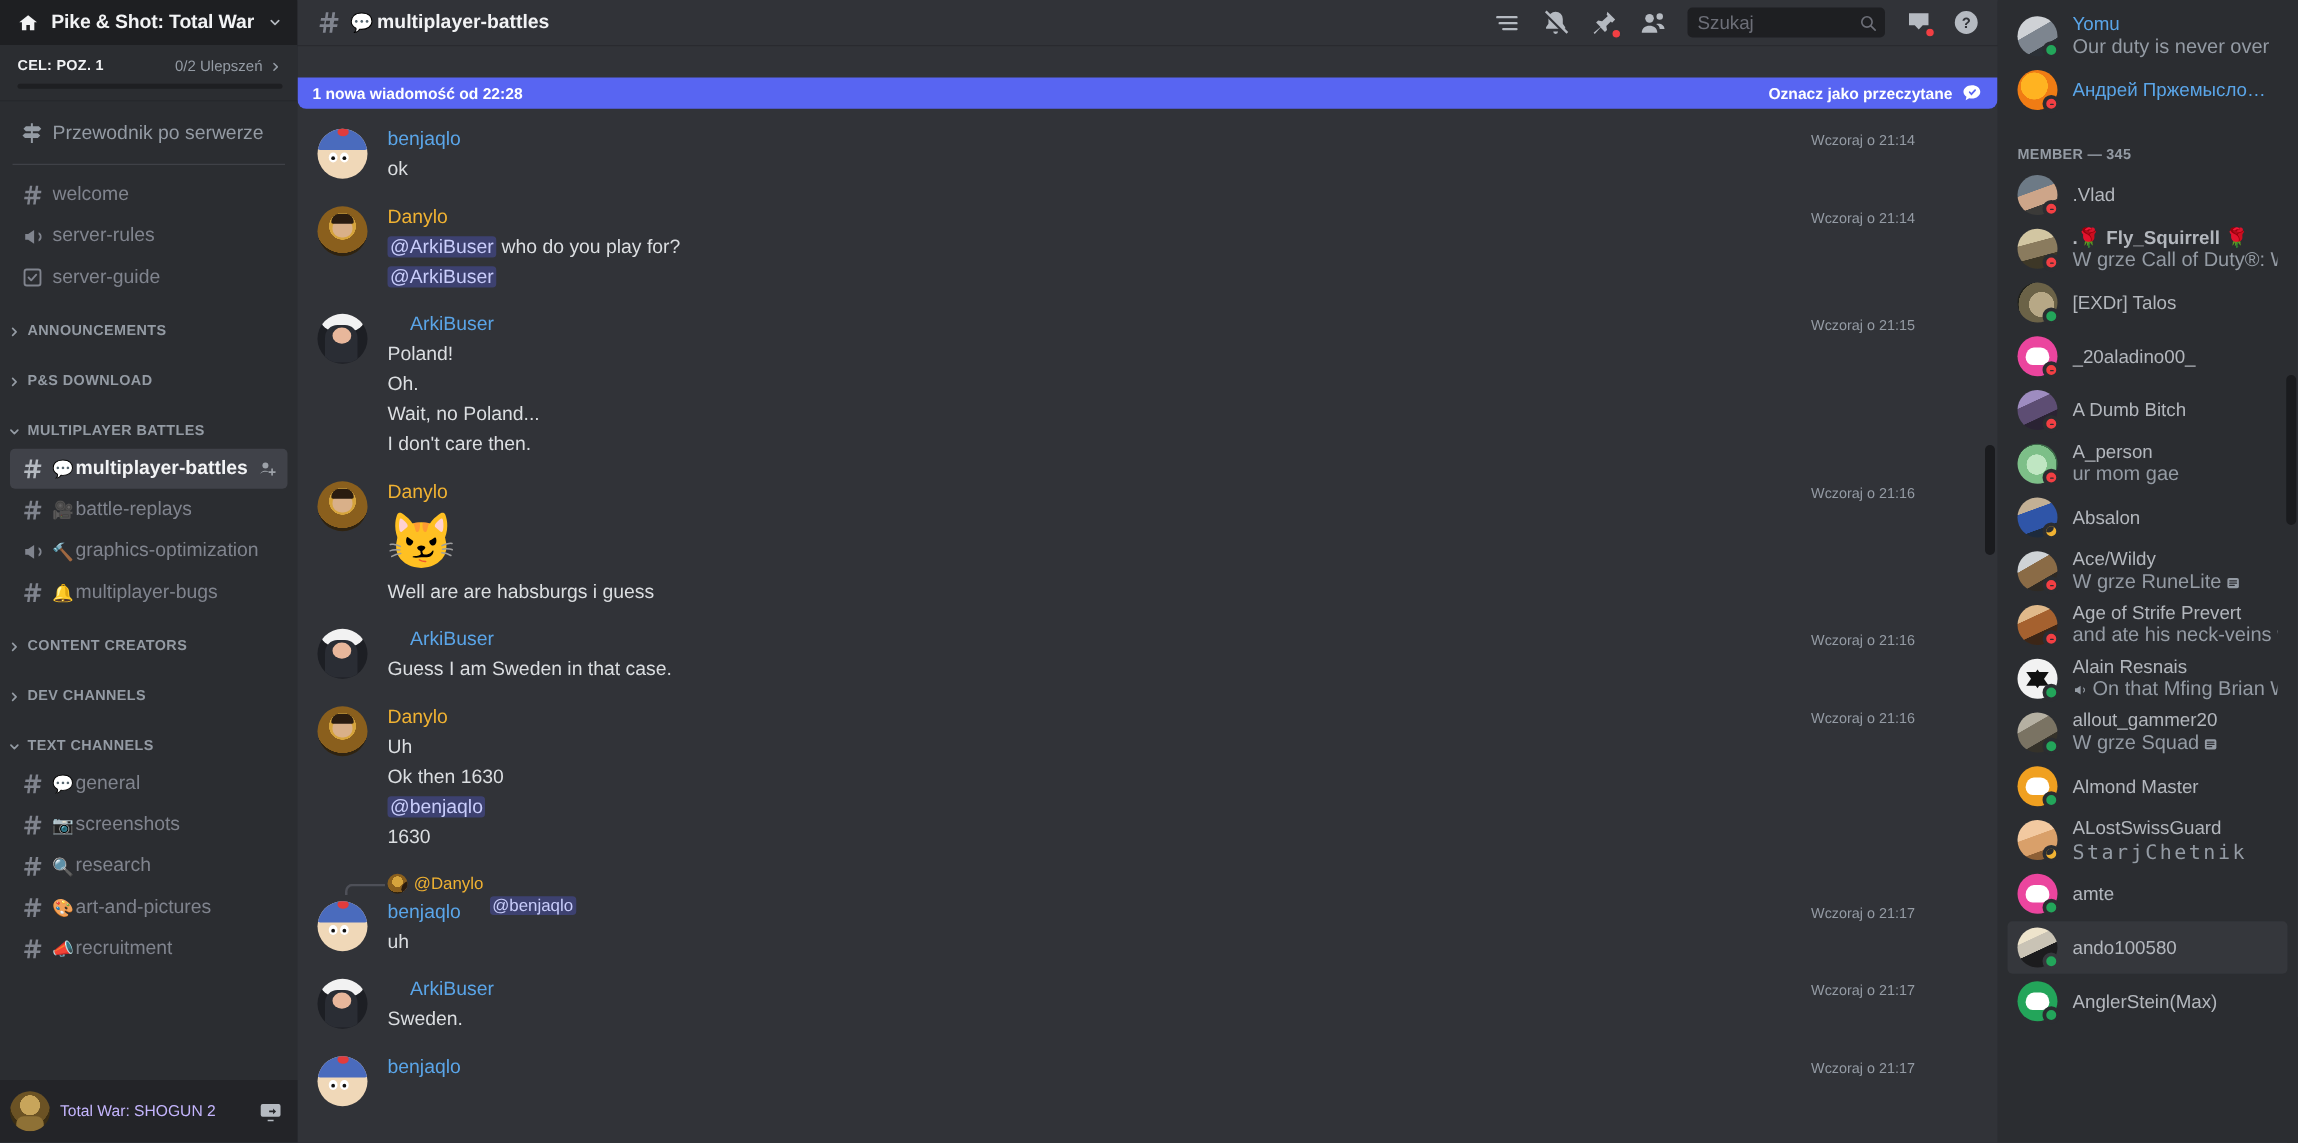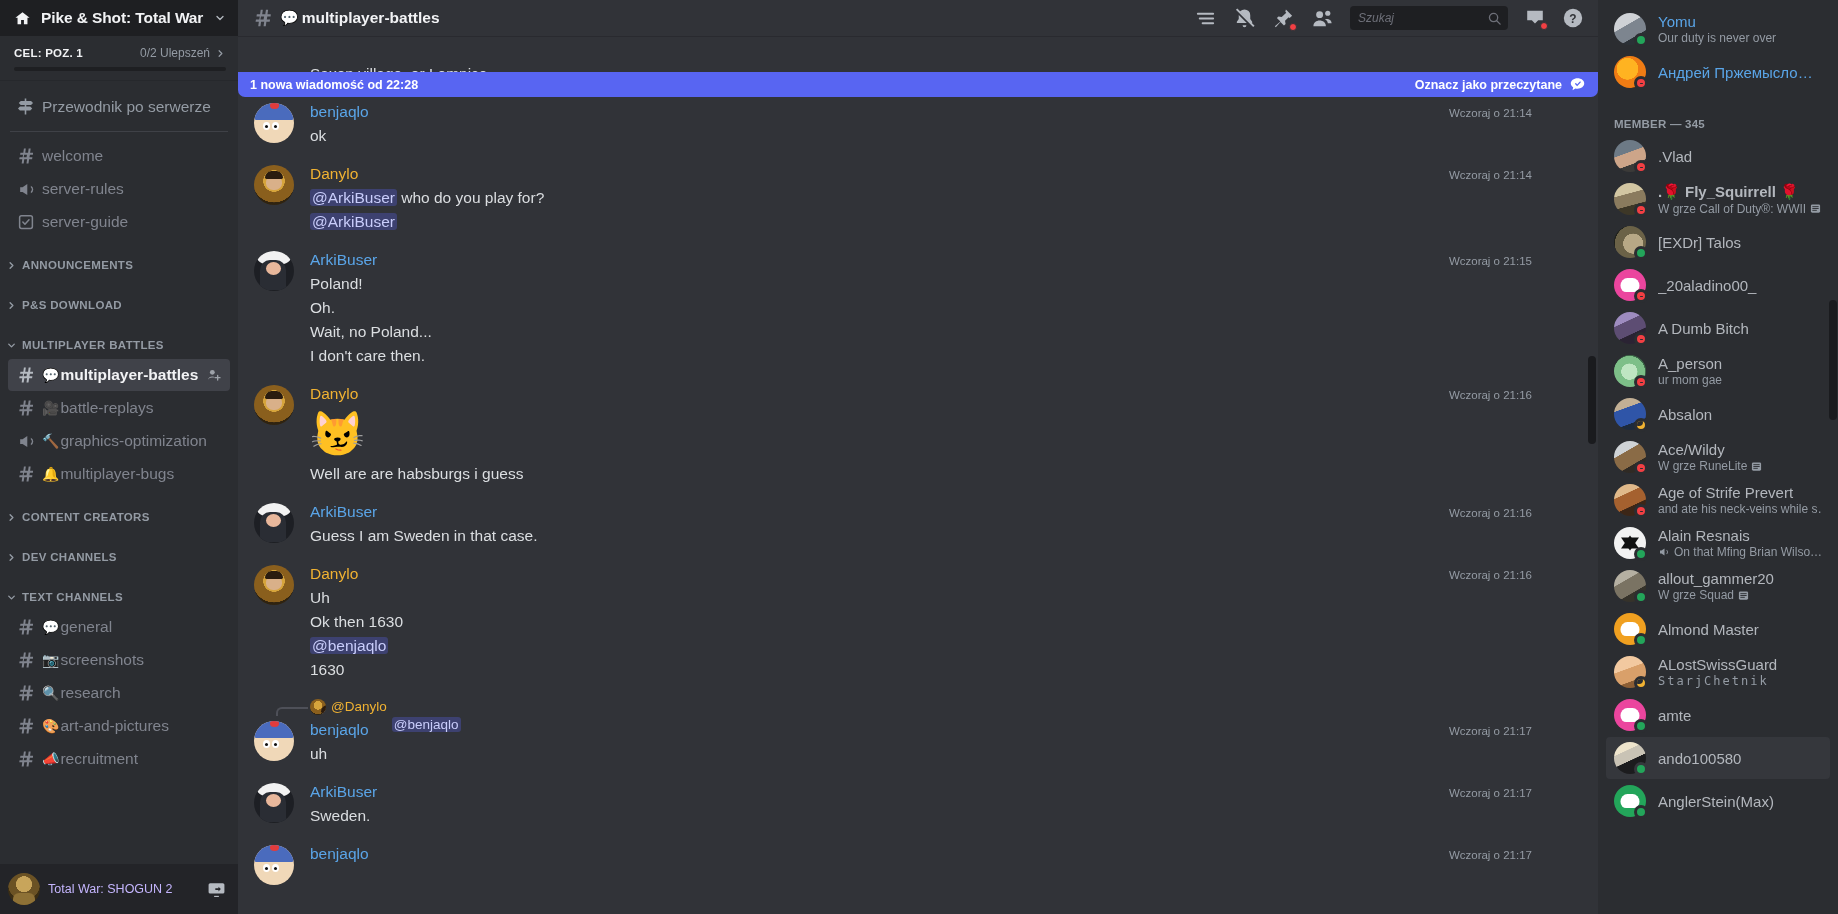--- a/index.html
+++ b/index.html
@@ -155,26 +155,26 @@
   .searchbox {
     width: 158px; height: 24px;
     background: #1e1f22; border-radius: 4px;
     display:flex; align-items:center;
     padding: 0 6px 0 8px;
     cursor: text;
   }
   .searchbox input {
     flex:1 1 auto; min-width:0;
     background: transparent; border: 0; outline: none;
-    color: #3b82f6; font-size: 12px; font-family: inherit; font-style: italic;
+    color: #3b82f6; font-size: 15px; font-family: inherit;
   }
   .searchbox input::placeholder { color: #6d6f78; }
 
   .newmsg-banner {
-    position: absolute; top: 36px; left: 0; right: 0;
+    position: absolute; top: 26px; left: 0; right: 0;
     height: 25px;
     background: #5865f2;
     border-radius: 0 0 7px 7px;
     display:flex; align-items:center;
     padding: 0 12px 0 12px;
     z-index: 4;
     cursor: pointer;
   }
   .nb-left { font-size: 12.5px; font-weight: bold; color:#fff; }
   .nb-right { margin-left:auto; display:flex; align-items:center; gap:7px; font-size: 12.5px; font-weight: bold; color:#fff; }
@@ -192,21 +192,21 @@
   .avatar {
     width: 40px; height: 40px; border-radius: 50%;
     overflow: hidden; flex: 0 0 40px;
     background: #5865f2;
   }
   .msg-body { flex: 1 1 auto; min-width: 0; padding-right: 10px; }
   .msg-head { display:flex; align-items: baseline; gap: 7px; line-height: 1.375rem; justify-content: space-between; }
   .author { font-size: 15.5px; font-weight: 500; }
   .author.benjaqlo { color: #5aa5e8; }
   .author.danylo { color: #f0b232; }
-  .author.arkibuser { color: #5aa5e8; }
+  .author.arkibuser { color: #5aa5e8; margin-left: 18px; }
   .ts { font-size: 11.5px; color: #949ba4; font-weight: 400; }
   .line {
     font-size: 15.5px; color: #dbdee1; line-height: 1.375rem;
     padding: 1px 0;
     white-space: pre-wrap; word-wrap: break-word;
   }
   .mention {
     background: rgba(88,101,242,.3);
     color: #c9cdfb;
     border-radius: 3px;
@@ -286,21 +286,21 @@
   }
   .mtext { min-width: 0; flex: 1 1 auto; }
   .mname {
     font-size: 15px; color: #9a9ea5; font-weight: 500;
     white-space: nowrap; overflow:hidden; text-overflow: ellipsis;
     display:flex; align-items:center; gap:3px;
   }
   .mname.bright { color: #b3b7bd; }
   .mname.blue { color: #5aa5e8; }
   .msub {
-    font-size: 12px; color: #949ba4;
+    font-size: 16px; color: #949ba4;
     white-space: nowrap; overflow:hidden; text-overflow: ellipsis;
     display:flex; align-items:center; gap: 4px; margin-top: 1px;
   }
   .msub.mono { font-family: "DejaVu Sans Mono", monospace; letter-spacing: 2px; }
   .pill { display:inline-flex; align-items:center; }
 
   
   .a-stan { background:#f0d8b8; position:relative; }
   .a-stan::before{ content:""; position:absolute; left:0; right:0; top:0; height:17px; background:#4a6bbd; border-radius: 20px 20px 3px 3px;}
   .a-stan::after{ content:""; position:absolute; left:16px; top:-1px; width:9px; height:7px; background:#e13c3c; border-radius:50%;}

